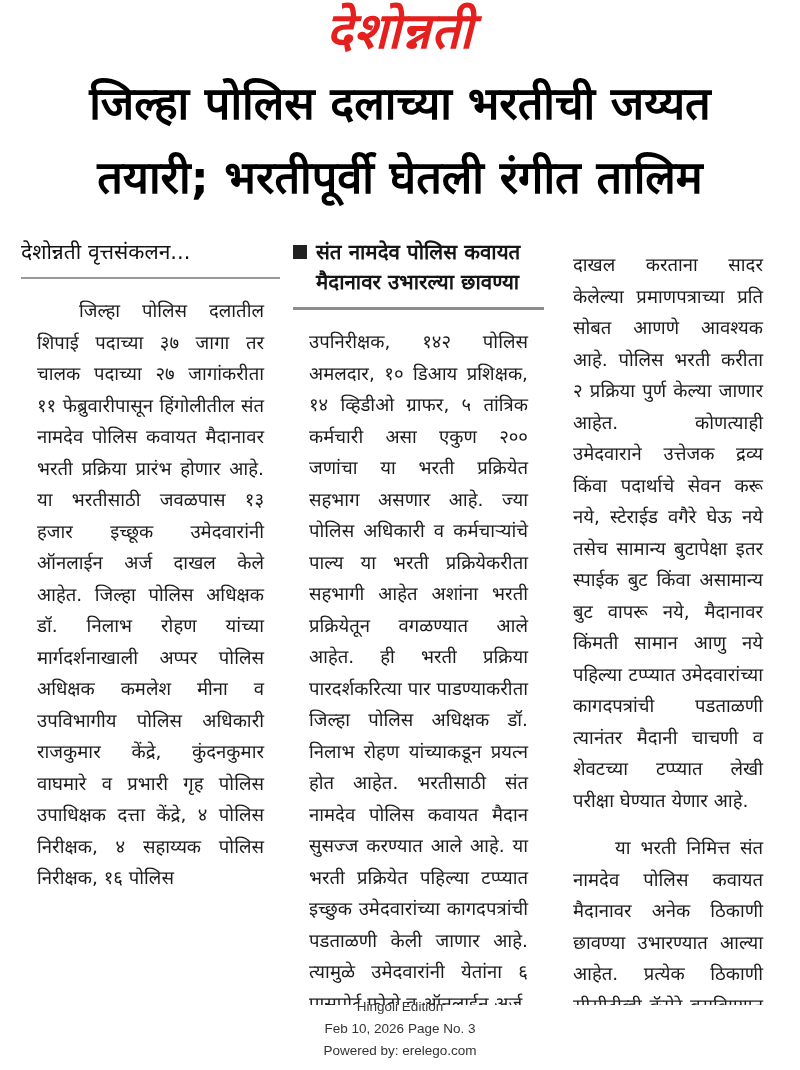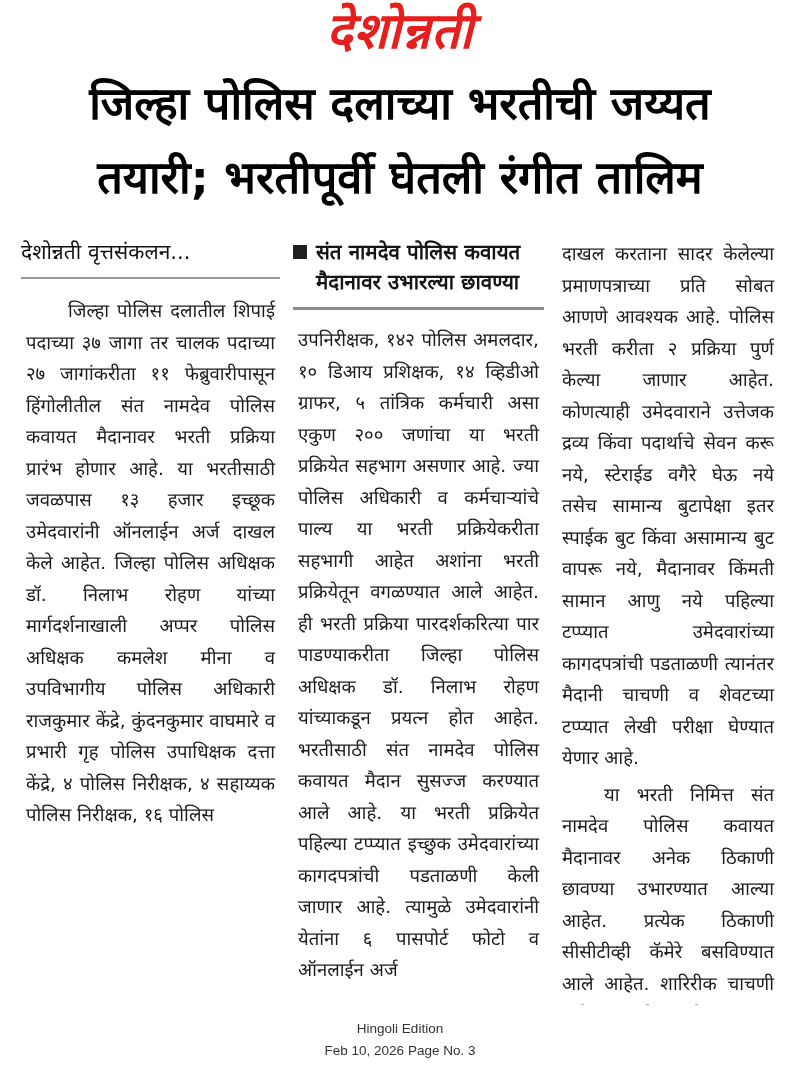--- a/index.html
+++ b/index.html
@@ -56,21 +56,21 @@
     border-bottom: 2px solid #9a9a9a;
     margin-bottom: 16px;
   }
 
   .body-text {
     font-size: 18.5px;
     line-height: 31.5px;
     text-align: justify;
     color: #1b1b1b;
   }
-  .body-text p { margin: 5px; text-indent: 42px; }
+  .body-text p { margin: 16px; text-indent: 42px; }
   .lead-place { font-weight: bold; }
 
   
   .bullet-deck { padding-top: 4px; }
   .bullet-item {
     display: flex;
     gap: 9px;
     font-weight: bold;
     font-size: 20.5px;
     line-height: 30px;
@@ -143,15 +143,16 @@
         <p style="text-indent:0;">दाखल करताना सादर केलेल्या प्रमाणपत्राच्या प्रति सोबत आणणे आवश्यक आहे. पोलिस भरती करीता २ प्रक्रिया पुर्ण केल्या जाणार आहेत. कोणत्याही उमेदवाराने उत्तेजक द्रव्य किंवा पदार्थाचे सेवन करू नये, स्टेराईड वगैरे घेऊ नये तसेच सामान्य बुटापेक्षा इतर स्पाईक बुट किंवा असामान्य बुट वापरू नये, मैदानावर किंमती सामान आणु नये पहिल्या टप्प्यात उमेदवारांच्या कागदपत्रांची पडताळणी त्यानंतर मैदानी चाचणी व शेवटच्या टप्प्यात लेखी परीक्षा घेण्यात येणार आहे.</p>
         <p>या भरती निमित्त संत नामदेव पोलिस कवायत मैदानावर अनेक ठिकाणी छावण्या उभारण्यात आल्या आहेत. प्रत्येक ठिकाणी सीसीटीव्ही कॅमेरे बसविण्यात आले आहेत. शारिरीक चाचणी करीता सर्व बाबी सुसज्ज ठेवण्यात आल्या आहेत. मैदानावर उमेदवारांना मोबाईल सोबत आणण्यावर निर्बंध घालण्यात आले आहेत. या भरती प्रक्रियेकरीता सोमवारी त्याची रंगीत तालिमही घेण्यात आली. (प्रतिनिधी)</p>
       </div>
     </div>
 
   </div>
 
   <div class="footer">
     <div>Hingoli Edition</div>
     <div>Feb 10, 2026 Page No. 3</div>
+    <div>Powered by: erelego.com</div>
   </div>
 
 </div>
 
 </body></html>

